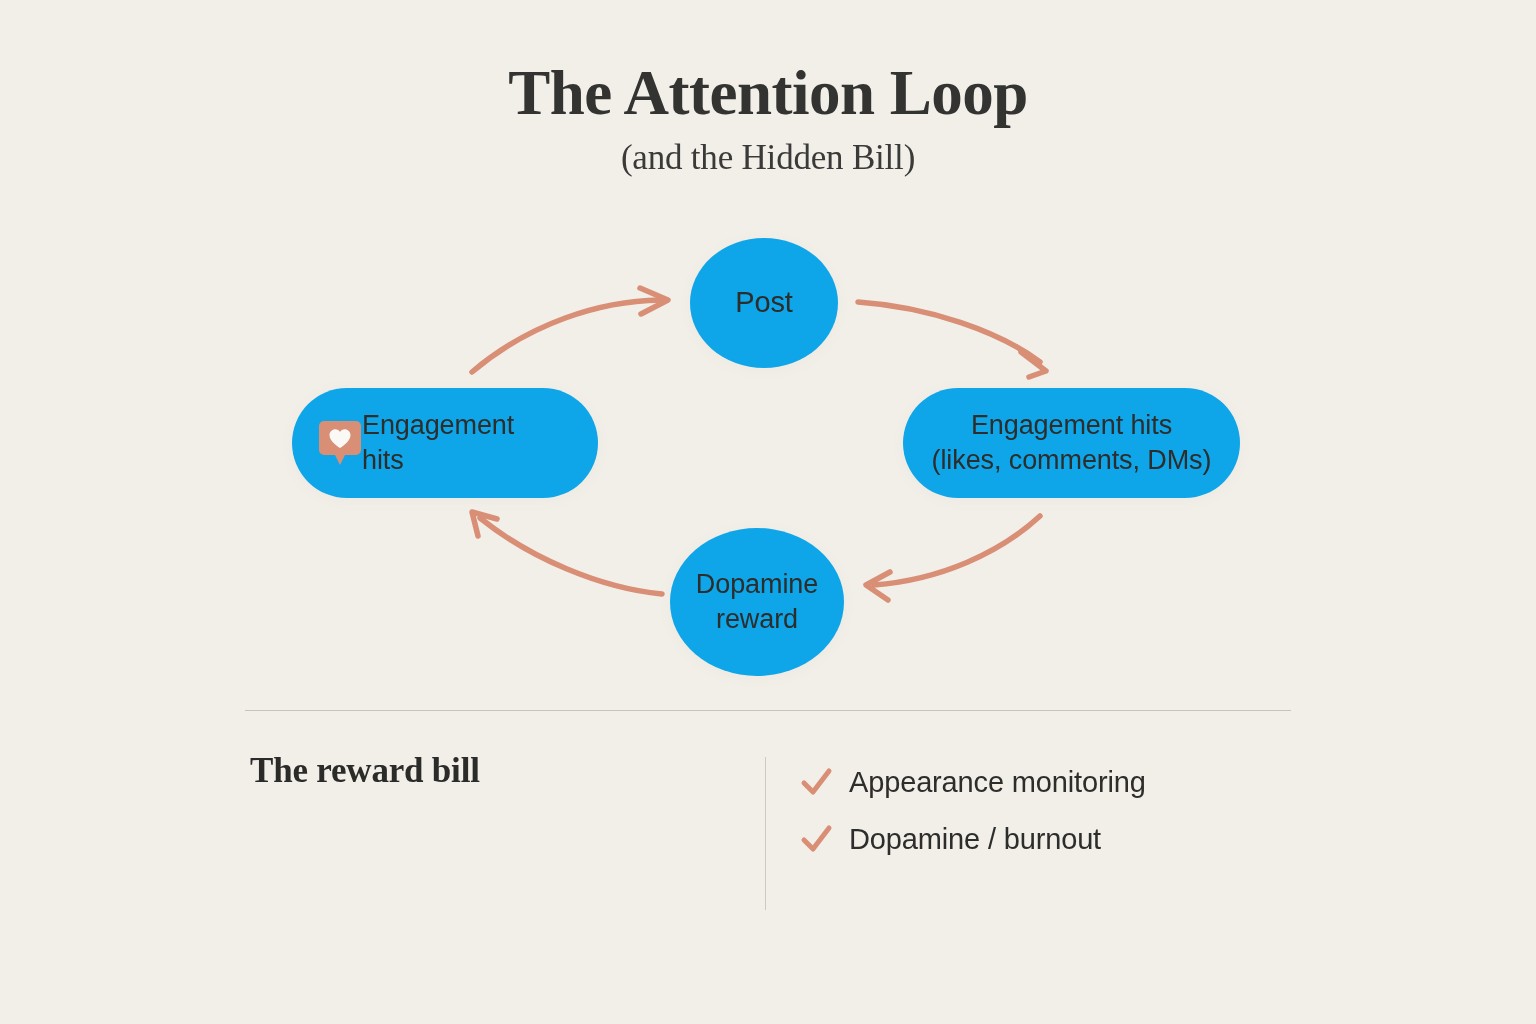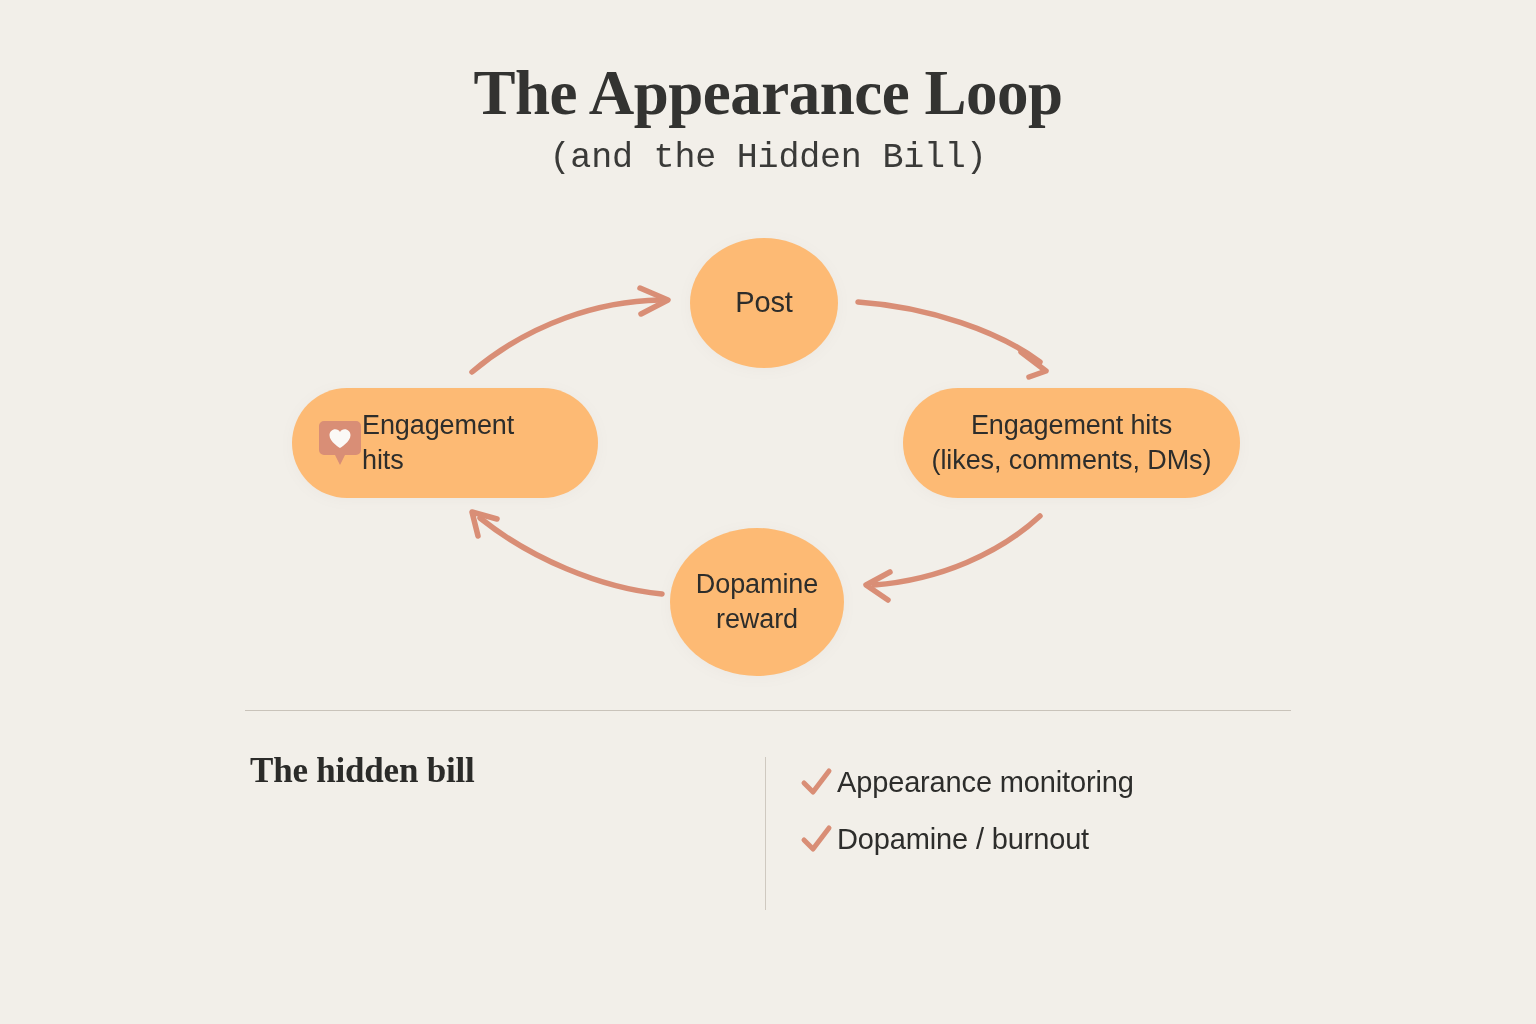--- a/index.html
+++ b/index.html
@@ -30,21 +30,21 @@
     font-family: "Liberation Serif", serif;
     font-weight: 700;
     font-size: 63px;
     letter-spacing: -0.5px;
     color: #333331;
     line-height: 1.12;
   }
 
   #page-subtitle {
     margin-top: 9px;
-    font-family: Liberation Mono, monospace;
+    font-family: Liberation Serif, serif;
     font-weight: 400;
     font-size: 35px;
     color: #3A3A38;
     letter-spacing: -0.2px;
   }
 
   
   #cycle {
     position: absolute;
     top: 0;
@@ -57,21 +57,21 @@
     position: absolute;
     top: 0;
     left: 0;
     width: 1536px;
     height: 1024px;
     pointer-events: none;
   }
 
   .node {
     position: absolute;
-    background: #fdba74;
+    background: #0ea5e9;
     display: flex;
     align-items: center;
     justify-content: center;
     text-align: center;
     box-shadow: 0 2px 14px rgba(150,135,120,0.055);
   }
 
   .node-label {
     font-size: 27px;
     line-height: 1.30;
@@ -156,21 +156,21 @@
     position: absolute;
     left: 800px;
     top: 754px;
     width: 520px;
     list-style: none;
   }
 
   .bill-item {
     display: flex;
     align-items: center;
-    gap: 4px;
+    gap: 16px;
     height: 57px;
   }
 
   .check-icon {
     flex: 0 0 auto;
     width: 33px;
     height: 33px;
     display: block;
   }
 
@@ -178,21 +178,21 @@
     font-size: 29px;
     color: #2D2D2B;
     letter-spacing: -0.15px;
     line-height: 1.1;
   }
 </style>
 </head>
 <body>
 
 <div id="header">
-  <div id="page-title">The Appearance Loop</div>
+  <div id="page-title">The Attention Loop</div>
   <div id="page-subtitle">(and the Hidden Bill)</div>
 </div>
 
 <div id="cycle">
 
   <svg id="arrow-layer" viewBox="0 0 1536 1024" width="1536" height="1024">
     <g fill="none" stroke="#D98E76" stroke-width="5.5" stroke-linecap="round" stroke-linejoin="round">
 
       <g>
         <path d="M 472 372 C 530 323 600 301 660 300"></path>
@@ -235,21 +235,21 @@
       <path d="M6 2 H38 A5 5 0 0 1 43 7 V31 A5 5 0 0 1 38 36 H27 L22 46 L17 36 H6 A5 5 0 0 1 1 31 V7 A5 5 0 0 1 6 2 Z" fill="#D98E76"></path>
       <path d="M22 29 C22 29 11.5 22.8 11.5 16.2 C11.5 12.7 14.2 10.3 17.3 10.3 C19.3 10.3 21.1 11.4 22 12.9 C22.9 11.4 24.7 10.3 26.7 10.3 C29.8 10.3 32.5 12.7 32.5 16.2 C32.5 22.8 22 29 22 29 Z" fill="#FBF9F6"></path>
     </svg>
     <div class="node-label">Engagement
 hits</div>
   </div>
 </div>
 
 <div id="section-divider"></div>
 
-<div id="hidden-bill-heading">The hidden bill</div>
+<div id="hidden-bill-heading">The reward bill</div>
 
 <div id="bill-list-rule"></div>
 
 <ul id="bill-list">
   <li class="bill-item">
     <svg class="check-icon" viewBox="0 0 33 33">
       <path d="M4 17 L13 26 L29 5" fill="none" stroke="#D98E76" stroke-width="5" stroke-linecap="round" stroke-linejoin="round"></path>
     </svg>
     <span class="bill-item-label">Appearance monitoring</span>
   </li>

